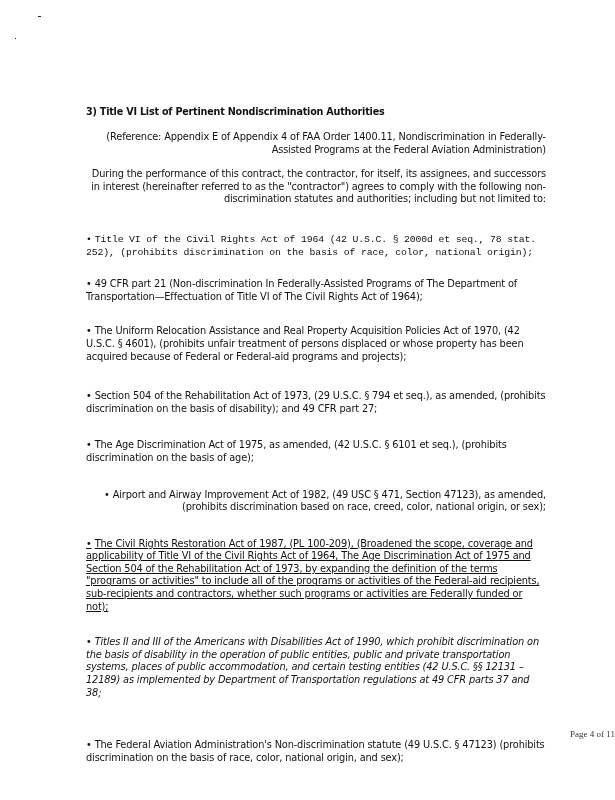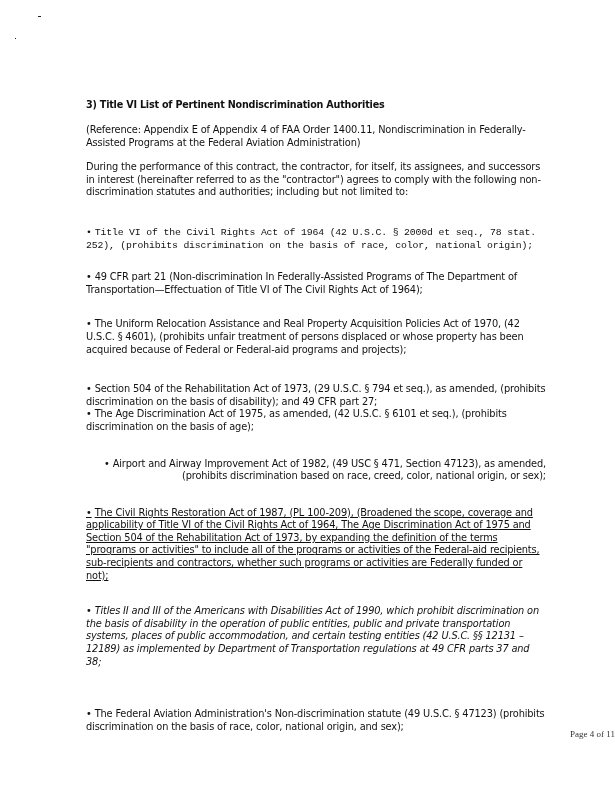--- a/index.html
+++ b/index.html
@@ -15,51 +15,52 @@
       font-family: "DejaVu Sans", sans-serif;
       color: #111111;
     }
     .speck {
       position: absolute;
       background: #222;
     }
     .page {
       position: absolute;
       left: 86px;
-      top: 99px;
+      top: 106px;
       width: 460px;
     }
     .heading {
       font-weight: bold;
       font-size: 9.6px;
       letter-spacing: -0.2px;
       margin: 0 0 13px 0;
       line-height: 12px;
     }
     .para {
       font-size: 9.8px;
       line-height: 12.6px;
       letter-spacing: -0.15px;
       margin: 0 0 12px 0;
       white-space: normal;
+      text-align: right;
     }
     .intro { margin-bottom: 28px; }
     .bullet {
       font-size: 9.8px;
       line-height: 12.6px;
       letter-spacing: -0.15px;
       margin: 0;
     }
     .bullet .dot {
       margin-right: 3px;
     }
     .b1 { margin-bottom: 19px; font-family: Liberation Mono, monospace; }
     .b2 { margin-bottom: 22px; }
     .b3 { margin-bottom: 27px; }
-    .b4 { }
+    .b4 { margin-bottom: 24px; }
     .b5 { margin-bottom: 24px; }
     .b6 { margin-bottom: 24px; text-align: right; }
     .b7 { margin-bottom: 23px; text-decoration: underline; }
     .b8 { margin-bottom: 40px; font-style: italic; }
     .footer {
       position: absolute;
       left: 0;
       width: 615px;
       top: 729px;
       text-align: right;

